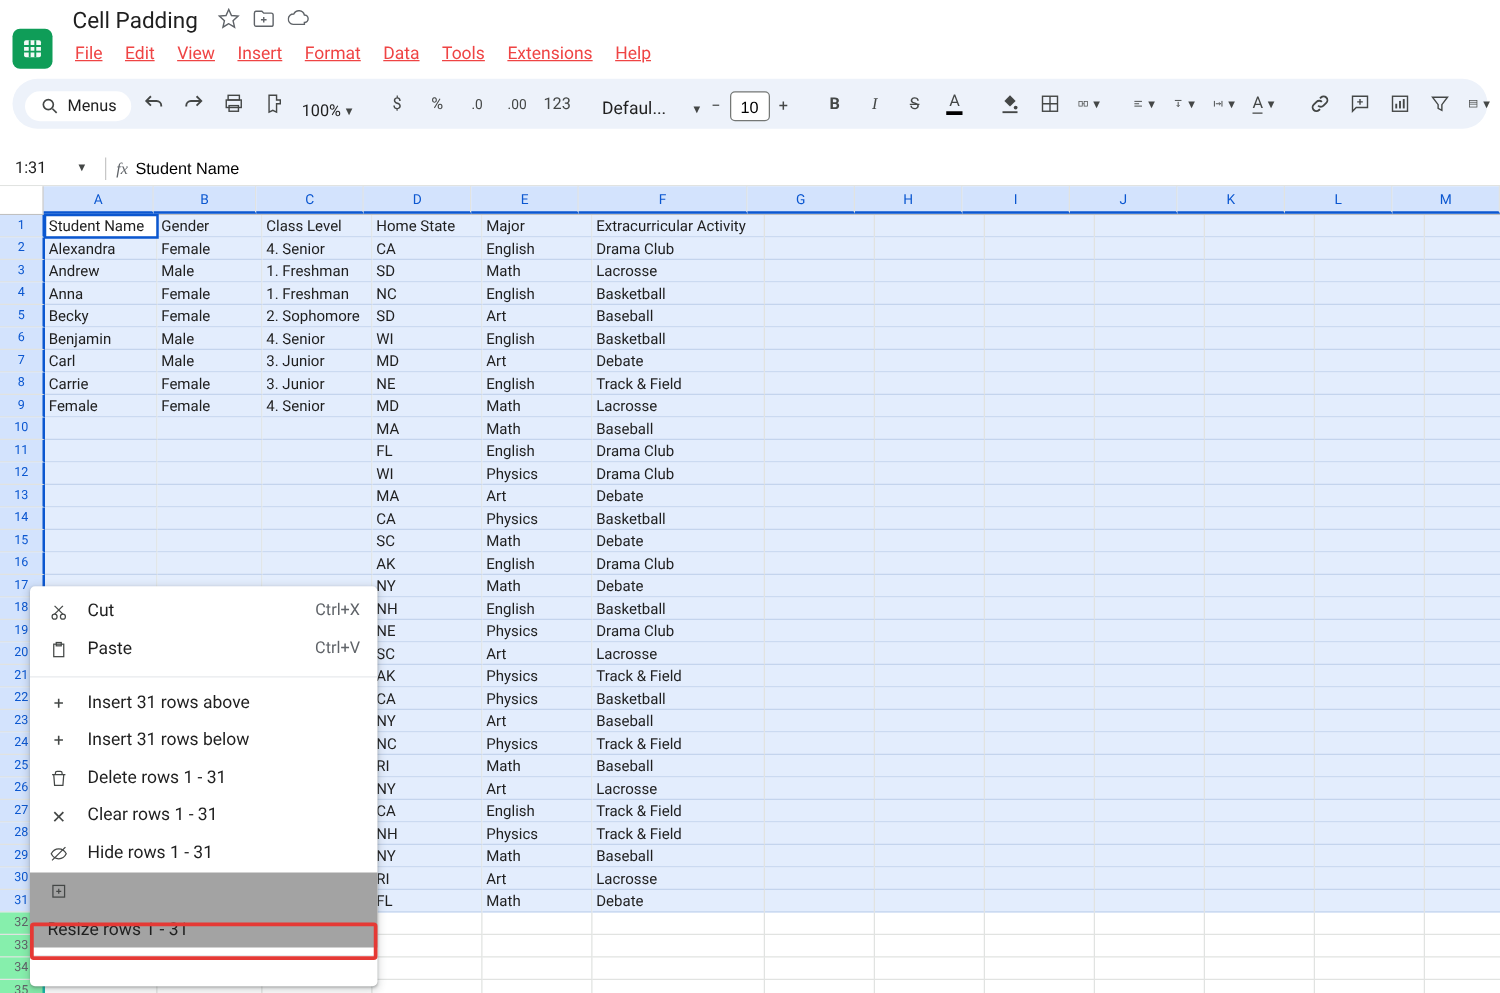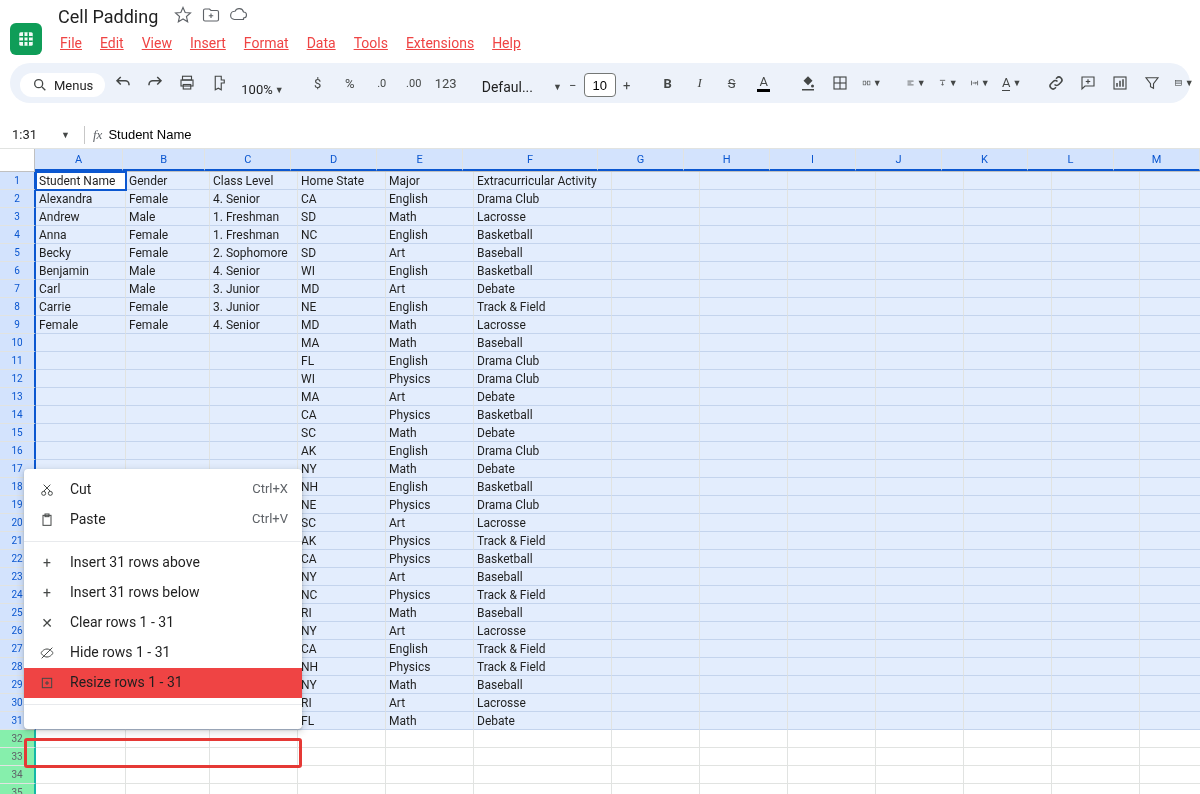--- a/index.html
+++ b/index.html
@@ -38,21 +38,21 @@
 .row-h { width: 36px; height: 18px; display: flex; align-items: center; justify-content: center; font-size: 10px; color: #5f6368; border-right: 2px solid #14b8a6; border-bottom: 1px solid #e1e3e1; background: #86efac; }
 .row-h.sel { background: #d3e3fd; color: #0b57d0; border-right: 2px solid #0b57d0; margin-right: -1px; }
 .cells { position: relative; }
 .row { display: flex; }
 .cell { height: 18px; border-right: 1px solid #e1e3e1; border-bottom: 1px solid #e1e3e1; font-size: 12px; padding: 0 3px; display: flex; align-items: center; overflow: hidden; white-space: nowrap; }
 .cell.sel { background: #e3edfd; }
 .cell.active { background: #fff; outline: 2px solid #0b57d0; outline-offset: -1px; z-index: 5; }
 .row.selrow .cell { border-bottom: 1px solid #c4d4ed; }
 .context-menu { position: absolute; left: 24px; top: 320px; width: 278px; background: #fff; border-radius: 4px; box-shadow: 0 2px 6px 2px rgba(60,64,67,0.15), 0 1px 2px rgba(60,64,67,0.3); padding: 6px 0; z-index: 100; font-size: 14px; }
 .cm-item { display: flex; align-items: flex-start; padding: 6px 14px; cursor: pointer; gap: 14px; }
-.cm-item.highlighted { background: #ef4444; }
+.cm-item.highlighted { background: #a3a3a3; flex-direction: column; }
 .cm-icon { width: 18px; height: 18px; display: flex; align-items: center; justify-content: center; color: #444746; }
 .cm-label { flex: 1; }
 .cm-shortcut { color: #5f6368; font-size: 13px; }
 .cm-submenu { color: #5f6368; font-size: 11px; }
 .cm-sep { height: 1px; background: #e8eaed; margin: 6px 0; }
 .red-box { position: absolute; border: 3px solid #e53935; border-radius: 3px; pointer-events: none; }
 .col-A { width: 90px; } .col-B { width: 84px; } .col-C { width: 88px; } .col-D { width: 88px; }
 .col-E { width: 88px; } .col-F { width: 138px; } .col-G { width: 88px; } .col-H { width: 88px; }
 .col-I { width: 88px; } .col-J { width: 88px; } .col-K { width: 88px; } .col-L { width: 88px; } .col-M { width: 88px; }
 </style>
@@ -866,20 +866,28 @@
     <div class="cm-sep"></div>
     <div class="cm-item">
       <span class="cm-icon">+</span>
       <span class="cm-label">Insert 31 rows above</span>
     </div>
     <div class="cm-item">
       <span class="cm-icon">+</span>
       <span class="cm-label">Insert 31 rows below</span>
     </div>
     <div class="cm-item">
+      <span class="cm-icon">
+          <svg width="16" height="16" viewBox="0 0 24 24">
+            <path fill="none" stroke="#444746" stroke-width="1.5" d="M4 7h16M8 7V5a2 2 0 012-2h4a2 2 0 012 2v2M6 7l1 13h10l1-13"></path>
+          </svg>
+        </span>
+      <span class="cm-label">Delete rows 1 - 31</span>
+    </div>
+    <div class="cm-item">
       <span class="cm-icon">✕</span>
       <span class="cm-label">Clear rows 1 - 31</span>
     </div>
     <div class="cm-item">
       <span class="cm-icon">
           <svg width="16" height="16" viewBox="0 0 24 24">
             <path fill="none" stroke="#444746" stroke-width="1.5" d="M3 12s3-6 9-6 9 6 9 6-3 6-9 6-9-6-9-6z"></path>
             <line x1="4" y1="20" x2="20" y2="4" stroke="#444746" stroke-width="1.5"></line>
           </svg>
         </span>

